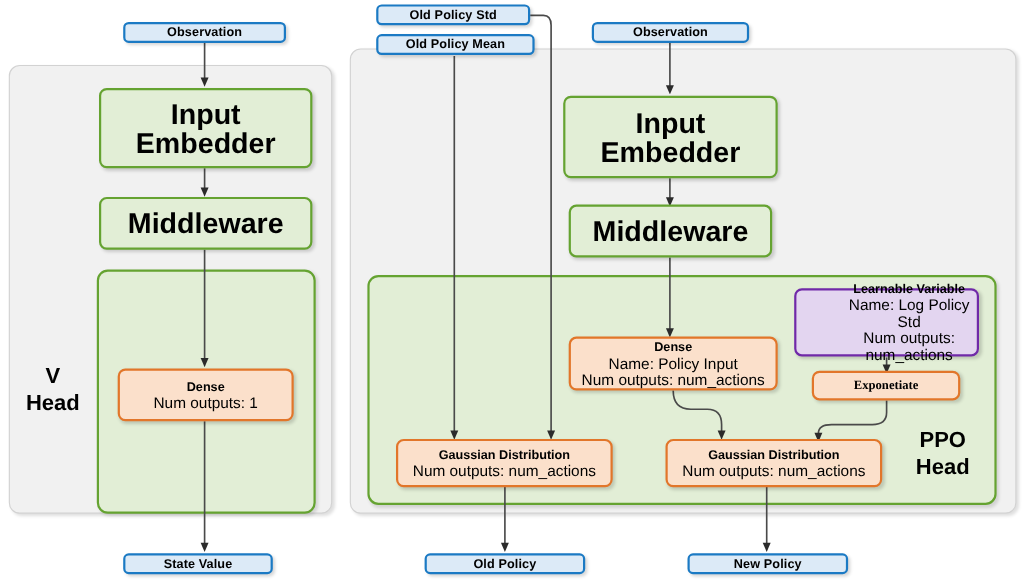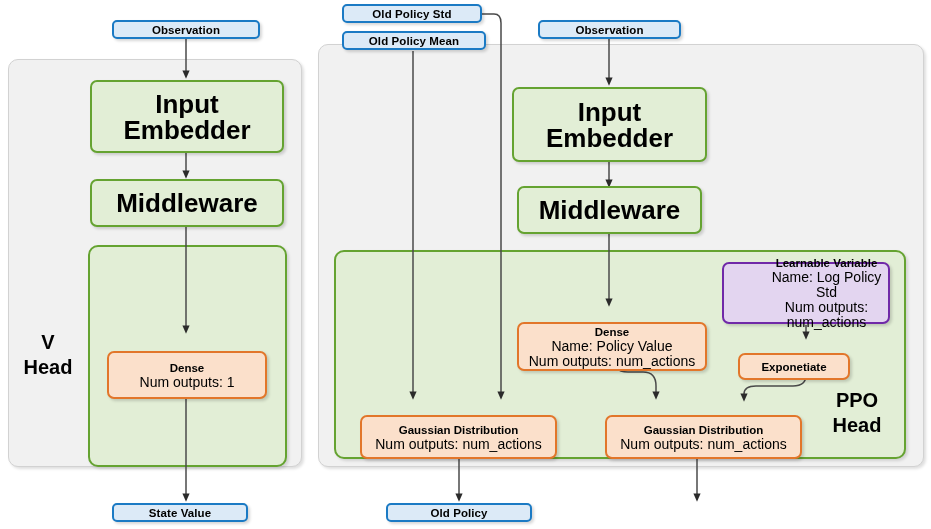--- a/index.html
+++ b/index.html
@@ -67,21 +67,20 @@
   .node-green {
     background: #e2eed6;
     border: 2px solid #65a331;
     color: #000000;
     font-weight: bold;
   }
   .node-orange {
     background: #fbe0cb;
     border: 2px solid #e2762a;
     color: #000000;
-    margin-top: 16px;
   }
   .node-purple {
     background: #e3d5f0;
     border: 2px solid #7029a8;
     color: #000000;
     padding-left: 41px;
   }
   .node-title {
     font-weight: bold;
     font-size: 11.5px;
@@ -191,47 +190,50 @@
   <div class="node node-green" style="left:512px; top:87px; width:195px; height:75px;">
     <span class="big-label">Input Embedder</span>
   </div>
 
   <div class="node node-green" style="left:517px; top:186px; width:185px; height:48px;">
     <span class="big-label">Middleware</span>
   </div>
 
   <div class="node node-orange" style="left:517px; top:306px; width:190px; height:49px;">
     <span class="node-title">Dense</span>
-    <span class="node-sub">Name: Policy Value</span>
+    <span class="node-sub">Name: Policy Input</span>
     <span class="node-sub">Num outputs: num_actions</span>
   </div>
 
   <div class="node node-purple" style="left:722px; top:262px; width:168px; height:62px;">
     <span class="node-title">Learnable Variable</span>
     <span class="node-sub">Name: Log Policy Std</span>
     <span class="node-sub">Num outputs: num_actions</span>
   </div>
 
-  <div class="node node-orange" style="left:738px; top:337px; width:112px; height:27px;">
+  <div class="node node-orange" style="left:738px; top:337px; width:135px; height:27px;font-family:Liberation Serif, serif;">
     <span class="node-title">Exponetiate</span>
   </div>
 
   <div class="node node-orange" style="left:360px; top:399px; width:197px; height:44px;">
     <span class="node-title">Gaussian Distribution</span>
     <span class="node-sub">Num outputs: num_actions</span>
   </div>
 
   <div class="node node-orange" style="left:605px; top:399px; width:197px; height:44px;">
     <span class="node-title">Gaussian Distribution</span>
     <span class="node-sub">Num outputs: num_actions</span>
   </div>
 
   <div class="node node-io" style="left:386px; top:503px; width:146px; height:19px;">
     <span class="node-title">Old Policy</span>
   </div>
 
+  <div class="node node-io" style="left:625px; top:503px; width:146px; height:19px;">
+    <span class="node-title">New Policy</span>
+  </div>
 
   <div class="head-label" style="left:817px; top:388px; width:80px;">
     <div>PPO</div>
     <div>Head</div>
   </div>
 
 </div>
 
 </body></html>

